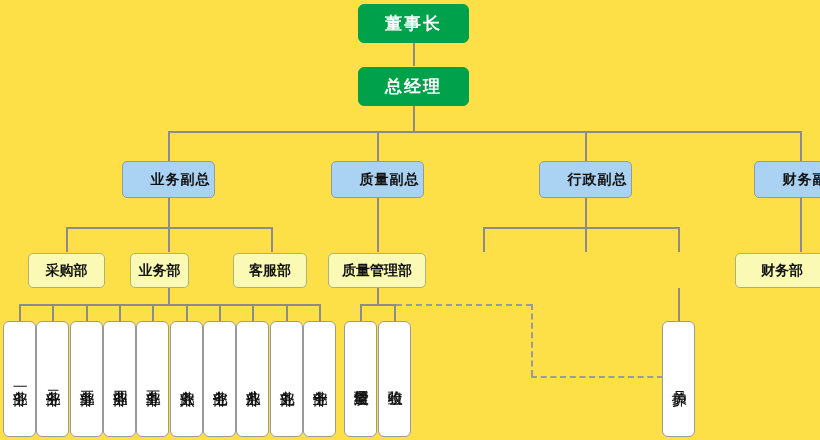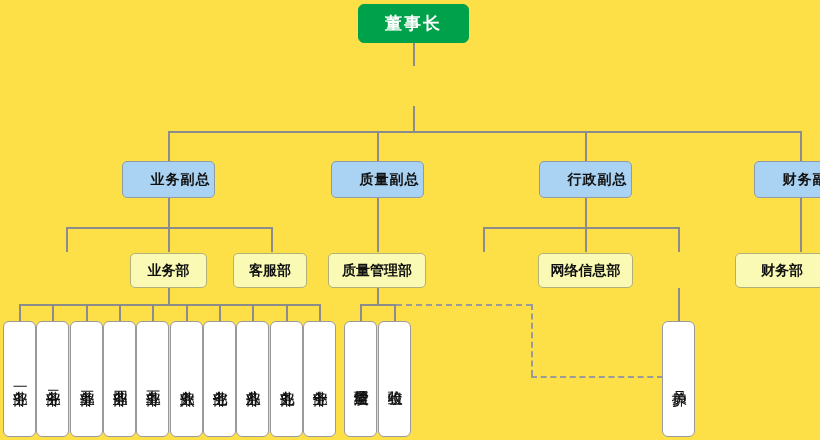--- a/index.html
+++ b/index.html
@@ -126,30 +126,31 @@
   <div class="ln v" style="left:360px;top:304px;height:17px;"></div>
   <div class="ln v" style="left:394px;top:304px;height:17px;"></div>
 
   <div class="ln v" style="left:678px;top:288px;height:33px;"></div>
 
   <div class="dash-h" style="left:396px;top:304px;width:136px;"></div>
   <div class="dash-v" style="left:531px;top:304px;height:72px;"></div>
   <div class="dash-h" style="left:531px;top:376px;width:132px;"></div>
 
   <div class="node lvl0" style="left:358px;top:4px;width:111px;height:39px;">董事长</div>
+  <div class="node lvl0" style="left:358px;top:67px;width:111px;height:39px;">总经理</div>
 
   <div class="node lvl1" style="left:122px;top:161px;width:93px;height:37px;">业务副总</div>
   <div class="node lvl1" style="left:539px;top:161px;width:93px;height:37px;">行政副总</div>
   <div class="node lvl1" style="left:331px;top:161px;width:93px;height:37px;">质量副总</div>
   <div class="node lvl1" style="left:754px;top:161px;width:93px;height:37px;">财务副总</div>
 
-  <div class="node lvl2" style="left:130px;top:253px;width:77px;height:35px;">业务部</div>
+  <div class="node lvl2" style="left:28px;top:253px;width:77px;height:35px;">采购部</div>
+  <div class="node lvl2" style="left:130px;top:253px;width:59px;height:35px;">业务部</div>
   <div class="node lvl2" style="left:233px;top:253px;width:74px;height:35px;">客服部</div>
   <div class="node lvl2" style="left:328px;top:253px;width:98px;height:35px;text-align:right;">质量管理部</div>
-  <div class="node lvl2" style="left:538px;top:253px;width:95px;height:35px;">网络信息部</div>
   <div class="node lvl2" style="left:735px;top:253px;width:94px;height:35px;">财务部</div>
 
   <div class="node lvl3" style="left:3px;top:321px;width:33px;height:116px;">业务一部</div>
   <div class="node lvl3" style="left:36px;top:321px;width:33px;height:116px;">业务二部</div>
   <div class="node lvl3" style="left:70px;top:321px;width:33px;height:116px;">业务三部</div>
   <div class="node lvl3" style="left:103px;top:321px;width:33px;height:116px;">业务四部</div>
   <div class="node lvl3" style="left:136px;top:321px;width:33px;height:116px;">业务五部</div>
   <div class="node lvl3" style="left:170px;top:321px;width:33px;height:116px;">业务六部</div>
   <div class="node lvl3" style="left:203px;top:321px;width:33px;height:116px;">业务七部</div>
   <div class="node lvl3" style="left:236px;top:321px;width:33px;height:116px;">业务八部</div>

